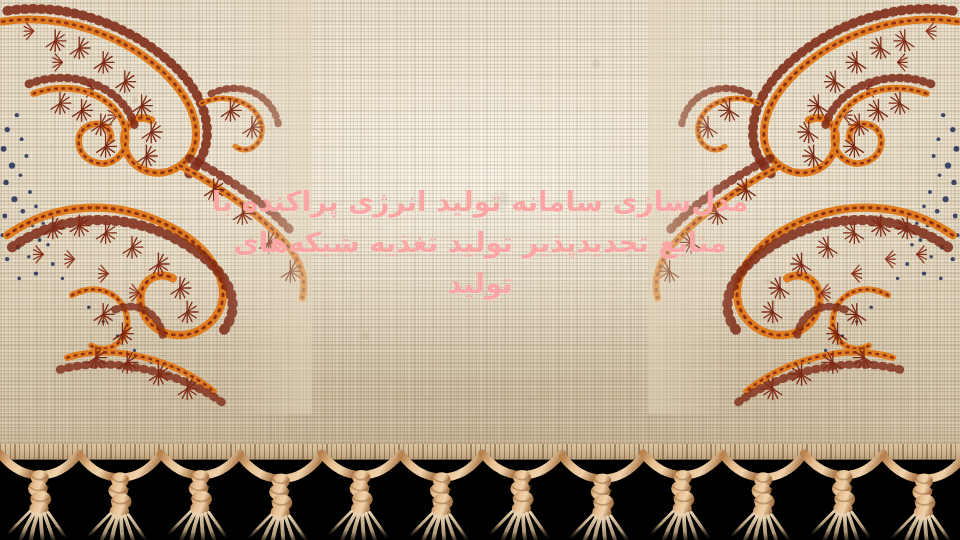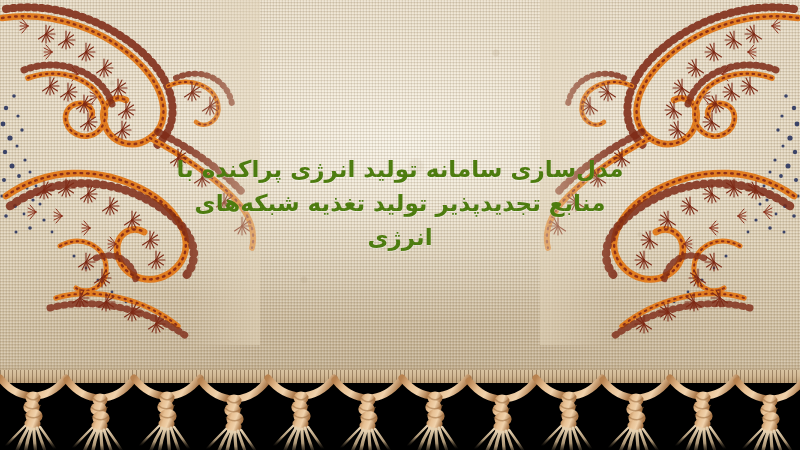--- a/index.html
+++ b/index.html
@@ -53,21 +53,21 @@
   
   .orn{position:absolute;top:0;width:260px;height:345px;}
   .orn svg{display:block;width:100%;height:100%;}
   #orn-left{left:0;}
   #orn-right{right:0;transform:scaleX(-1);}
 
   
   #title{
     position:absolute;left:0;right:0;top:152px;
     text-align:center;
-    color:#4d7c0f;
+    color:#fca5a5;
     font-weight:bold;
     font-size:23px;
     line-height:34px;
     letter-spacing:0;
     text-shadow:0 1px 0 rgba(255,255,255,.35);
     z-index:6;
   }
   #title .ln{display:block;white-space:nowrap;}
 
   
@@ -422,21 +422,21 @@
           <use href="#fan2" x="210" y="106"></use>
       </g>
 
       <rect x="186" y="0" width="74" height="345" fill="url(#fadeR2)"></rect>
     </svg>
   </div>
 
   <div id="title">
     <span class="ln">مدل‌سازی سامانه تولید انرژی پراکنده با</span>
     <span class="ln">منابع تجدیدپذیر تولید تغذیه شبکه‌های</span>
-    <span class="ln">انرژی</span>
+    <span class="ln">تولید</span>
   </div>
 
   <div id="fringe">
     <div class="header"></div>
     <svg width="800" height="80" viewBox="0 0 800 80" xmlns="http://www.w3.org/2000/svg" aria-hidden="true">
       <defs>
         <linearGradient id="cord" x1="0" y1="0" x2="1" y2="0.3">
           <stop offset="0" stop-color="#b8824f"></stop>
           <stop offset=".35" stop-color="#e7c093"></stop>
           <stop offset=".65" stop-color="#f0d2ac"></stop>

